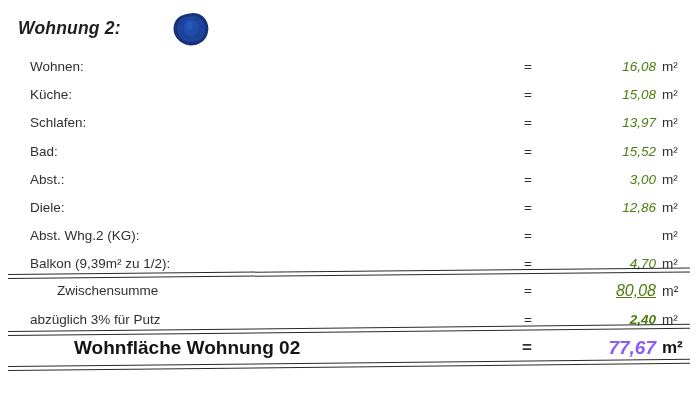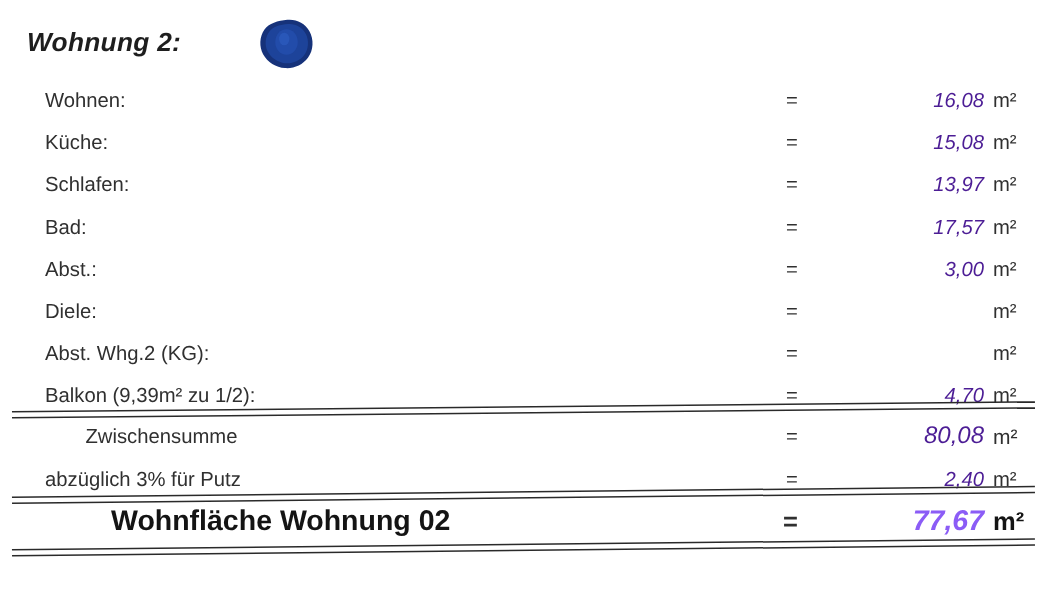--- a/index.html
+++ b/index.html
@@ -67,38 +67,38 @@
     color:#303030;
   }
   .r-val{
     position:absolute;
     left:560px; top:0;
     width:96px;
     text-align:right;
     font-size:13.5px;
     line-height:18px;
     font-style:italic;
-    color:#4c1d95;
+    color:#4d7c0f;
     white-space:nowrap;
   }
   .r-unit{
     position:absolute;
     left:662px; top:0;
     font-size:13.5px;
     line-height:18px;
     color:#303030;
     white-space:nowrap;
   }
 
   
   .row.subtotal .r-label{font-size:13.5px;margin-left:27px;}
-  .row.subtotal .r-val{font-size:16px;line-height:18px;}
+  .row.subtotal .r-val{font-size:16px;line-height:18px;text-decoration:underline;}
   .row.subtotal .r-unit{font-size:14px;}
 
-  .row.deduct .r-val{font-size:13.5px;}
+  .row.deduct .r-val{font-size:13.5px;font-weight:bold;}
 
   
   .row.total{height:34px;}
   .row.total .r-label{
     font-size:19px;line-height:24px;font-weight:bold;font-style:normal;
     color:#141414;left:30px;margin-left:44px;
   }
   .row.total .r-eq{
     font-size:17px;line-height:24px;font-weight:bold;left:522px;
   }
@@ -173,34 +173,35 @@
     <div class="row" style="top:114px">
       <span class="r-label">Schlafen:</span>
       <span class="r-eq">=</span>
       <span class="r-val">13,97</span>
       <span class="r-unit">m²</span>
     </div>
 
     <div class="row" style="top:143px">
       <span class="r-label">Bad:</span>
       <span class="r-eq">=</span>
-      <span class="r-val">17,57</span>
+      <span class="r-val">15,52</span>
       <span class="r-unit">m²</span>
     </div>
 
     <div class="row" style="top:171px">
       <span class="r-label">Abst.:</span>
       <span class="r-eq">=</span>
       <span class="r-val">3,00</span>
       <span class="r-unit">m²</span>
     </div>
 
     <div class="row" style="top:199px">
       <span class="r-label">Diele:</span>
       <span class="r-eq">=</span>
+      <span class="r-val">12,86</span>
       <span class="r-unit">m²</span>
     </div>
 
     <div class="row" style="top:227px">
       <span class="r-label">Abst. Whg.2 (KG):</span>
       <span class="r-eq">=</span>
       <span class="r-unit">m²</span>
     </div>
 
     <div class="row" style="top:255px">

